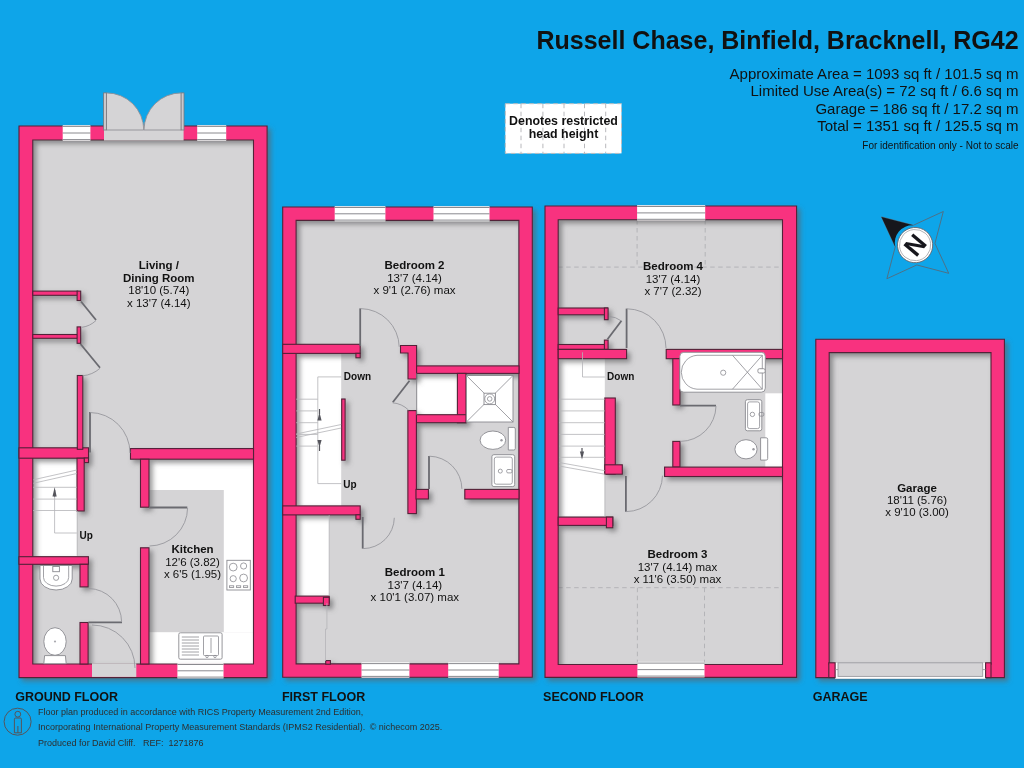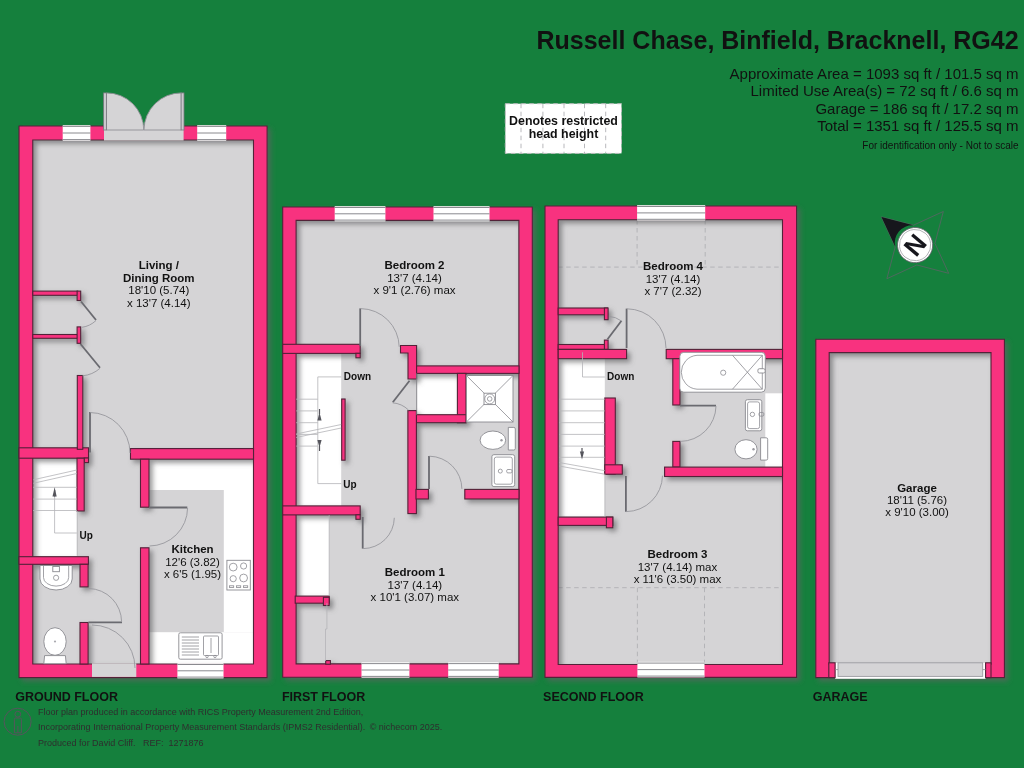--- a/index.html
+++ b/index.html
@@ -1,16 +1,16 @@
 <!DOCTYPE html>
 <html><head>
 <meta charset="utf-8">
 <style>
 html,body{margin:0;padding:0;background:#fff;}
-#page{position:relative;width:1024px;height:768px;background:#15803d;overflow:hidden;}
+#page{position:relative;width:1024px;height:768px;background:#0ea5e9;overflow:hidden;}
 svg{font-family:"Liberation Sans",sans-serif;}
 .w{fill:#F8337F;stroke:#522038;stroke-width:1.1;}
 .fl{fill:#D5D4D6;}
 .wh{fill:#FFFFFF;}
 .ln{stroke:#7d7d82;stroke-width:0.9;fill:none;}
 .arc{stroke:#97979d;stroke-width:0.9;fill:none;}
 .leaf{stroke:#6a6a70;stroke-width:1.8;fill:none;}
 .fx{fill:#FFFFFF;stroke:#8a8a90;stroke-width:0.9;}
 .fxl{stroke:#8a8a90;stroke-width:0.8;fill:none;}
 .dsh{stroke:#b0b0b4;stroke-width:0.9;fill:none;stroke-dasharray:4.5 3.5;}

